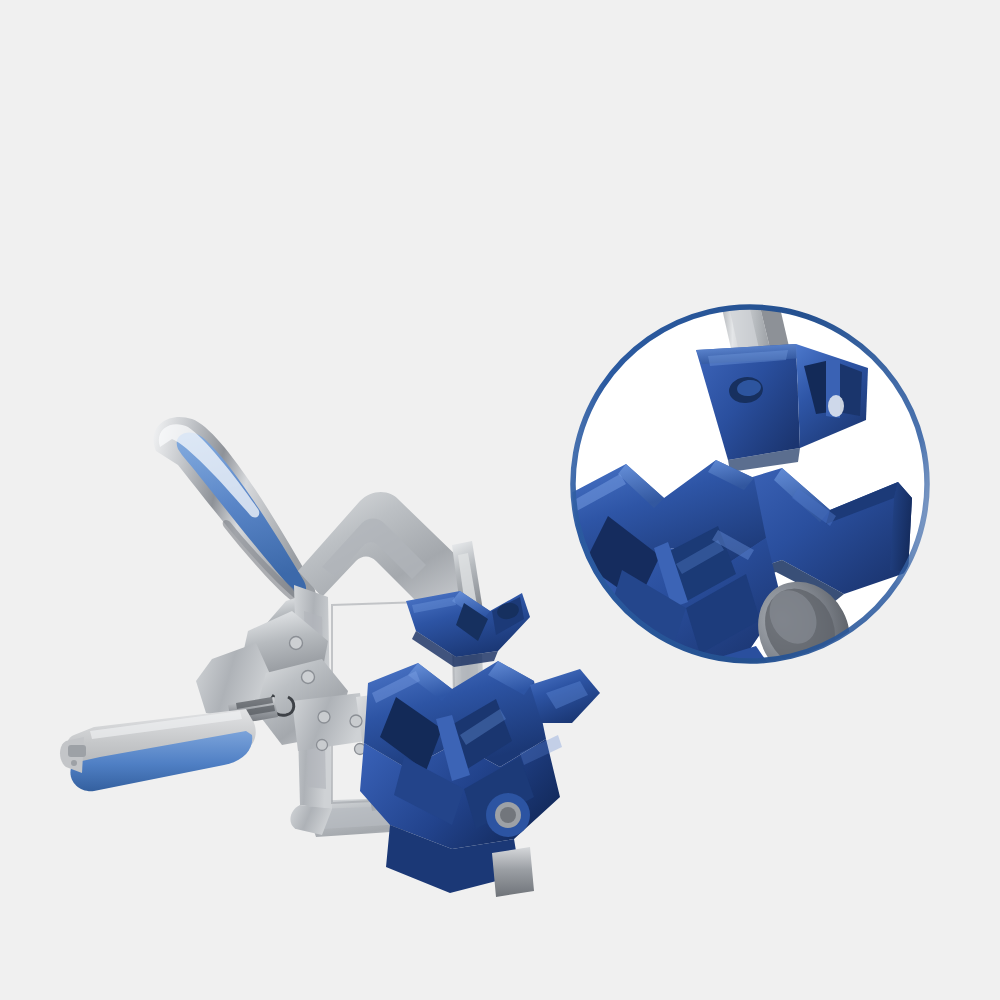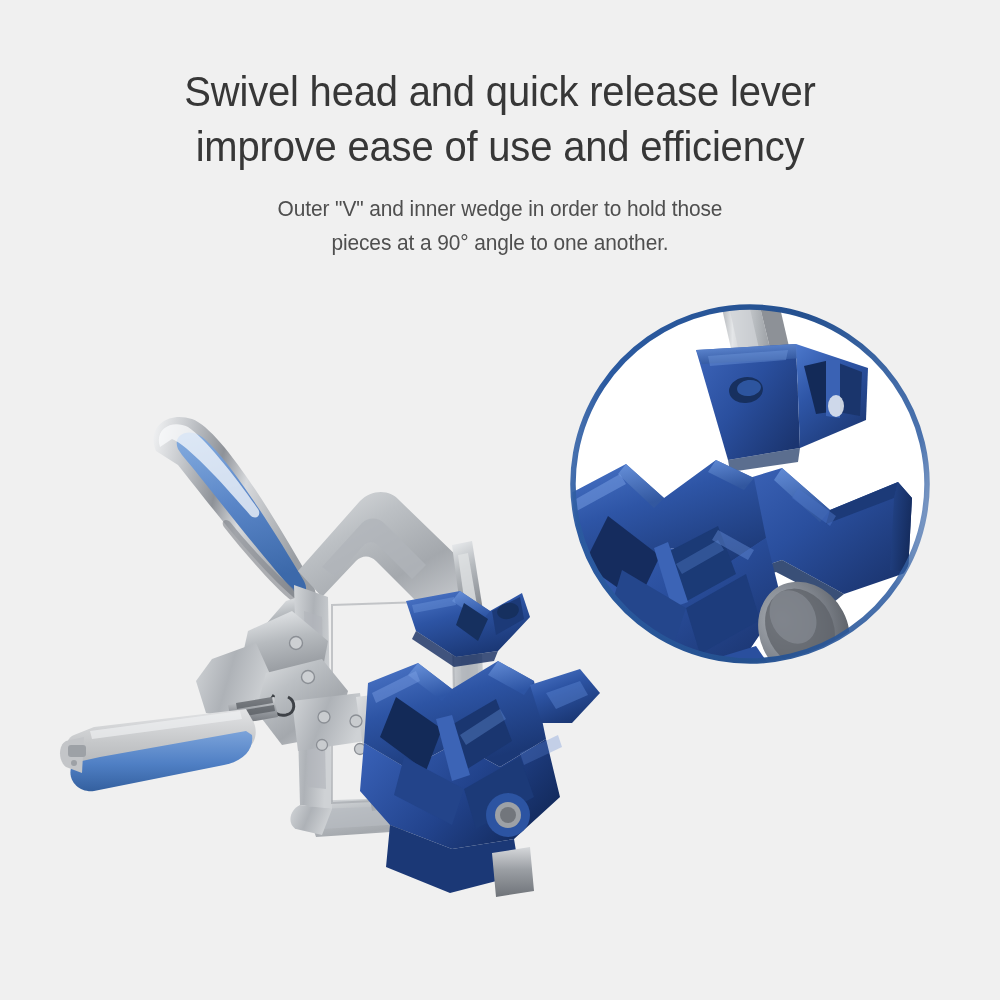--- a/index.html
+++ b/index.html
@@ -86,26 +86,20 @@
     width: 560px;
     height: 510px;
     overflow: visible;
   }
 </style>
 </head>
 <body>
 
 <div class="banner">
 
-  <div class="text-block">
-    <h1 class="headline">Swivel head and quick release lever
-improve ease of use and efficiency</h1>
-    <p class="subhead">Outer "V" and inner wedge in order to hold those
-pieces at a 90°   angle to one another.</p>
-  </div>
 
   <div class="inset">
     <svg viewBox="0 0 364 364" xmlns="http://www.w3.org/2000/svg">
       <defs>
         <clipPath id="circClip">
           <circle cx="182" cy="182" r="178"></circle>
         </clipPath>
 
         <linearGradient id="ringGrad" x1="0" y1="0" x2="1" y2="1">
           <stop offset="0%" stop-color="#5a82c0" stop-opacity="0.55"></stop>

